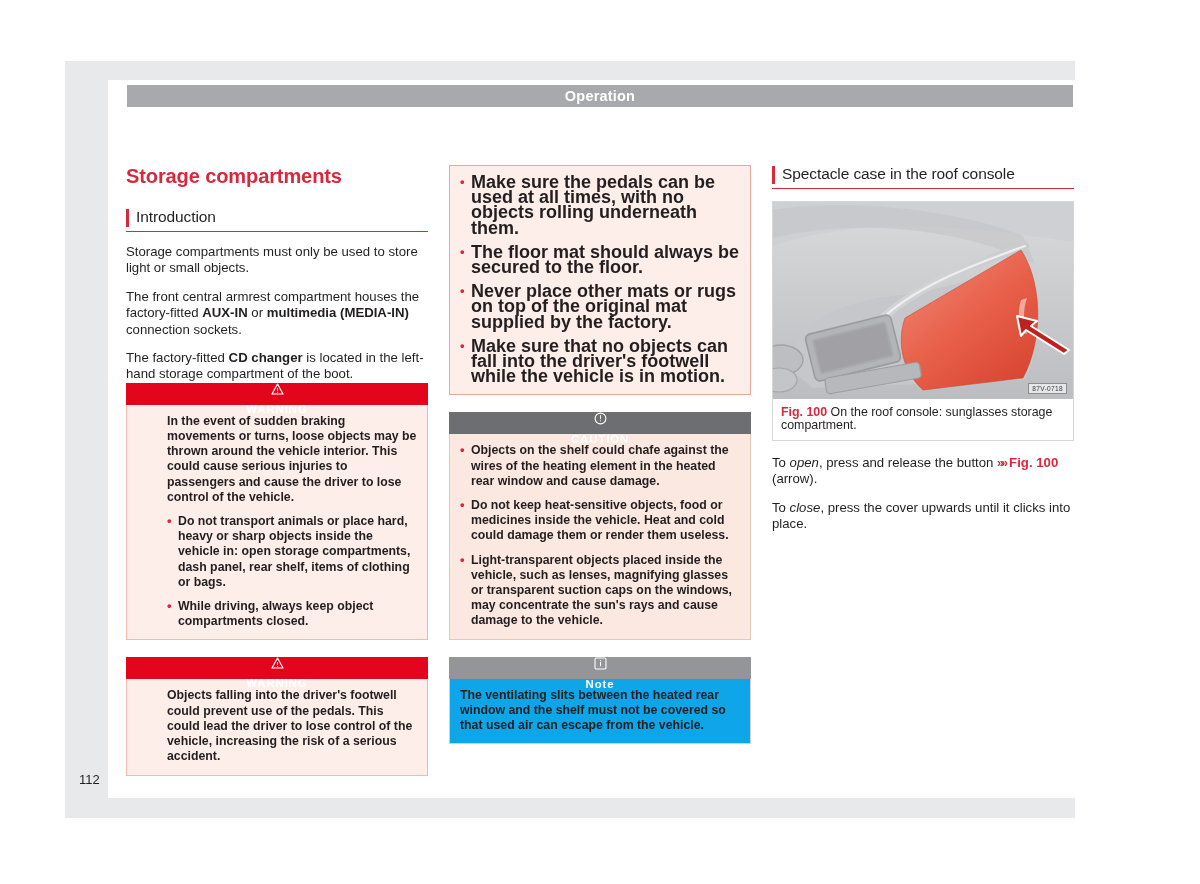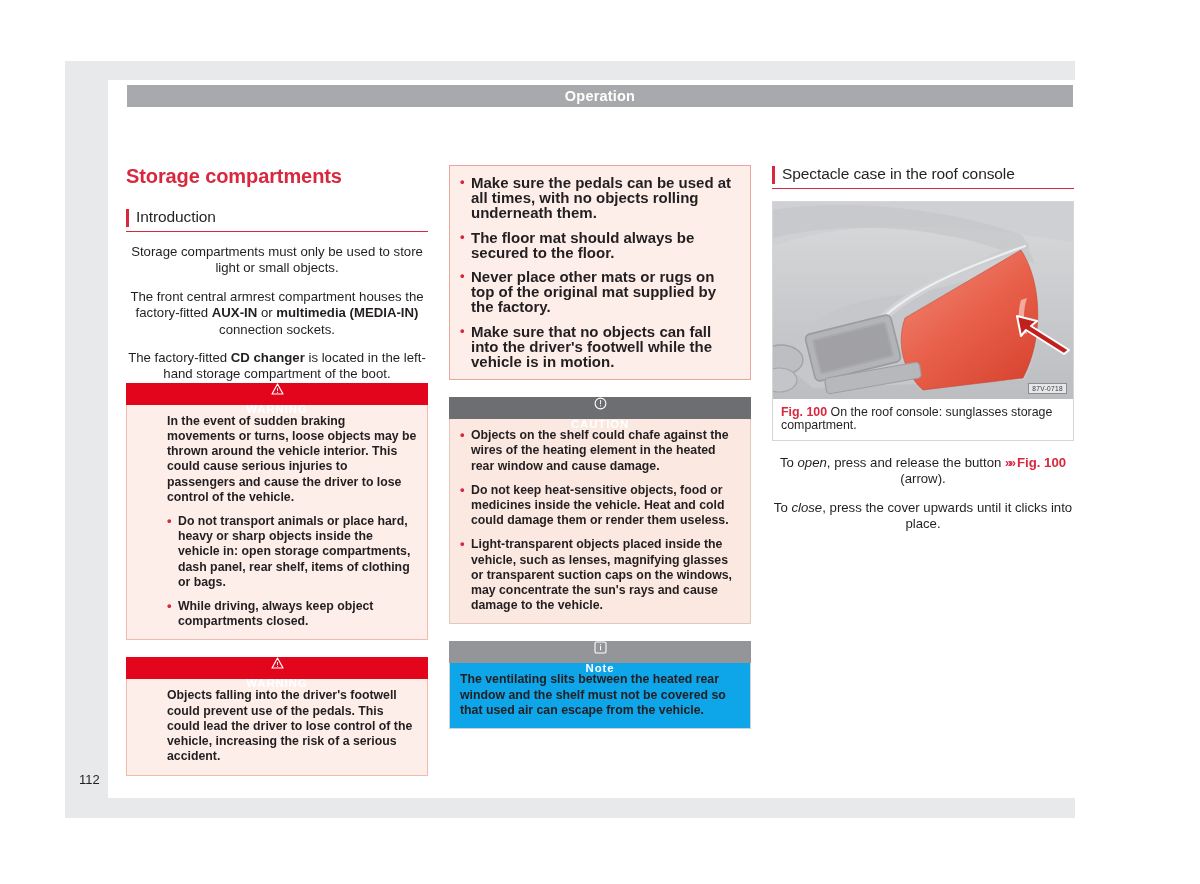--- a/index.html
+++ b/index.html
@@ -95,21 +95,20 @@
     font-weight: normal;
     color: #231f20;
     letter-spacing: -.1px;
   }
 
   p.body {
     margin: 0 0 12px 0;
     font-size: 13.2px;
     line-height: 16.4px;
     color: #231f20;
-    text-align: center;
   }
   p.body:last-child { margin-bottom: 0; }
   p.body b { font-weight: bold; }
   p.body i { font-style: italic; }
 
   
   .box { margin: 0 0 17px 0; }
   .box:last-child { margin-bottom: 0; }
 
   .box-head {
@@ -149,21 +148,21 @@
     color: #d9273e;
     font-size: 13px;
     font-weight: bold;
   }
 
   
   .plain-red-box {
     background: #fdeeea;
     border: 1px solid #e8a79c;
     padding: 9px 10px 10px 10px;
-    font-size: 15px;
+    font-size: 18px;
     line-height: 15.2px;
     font-weight: bold;
     color: #231f20;
     margin-bottom: 17px;
   }
   .plain-red-box p { margin: 0 0 9px 0; }
   .plain-red-box p:last-child { margin-bottom: 0; }
 
   
   .ico { display: inline-block; line-height: 0; }

